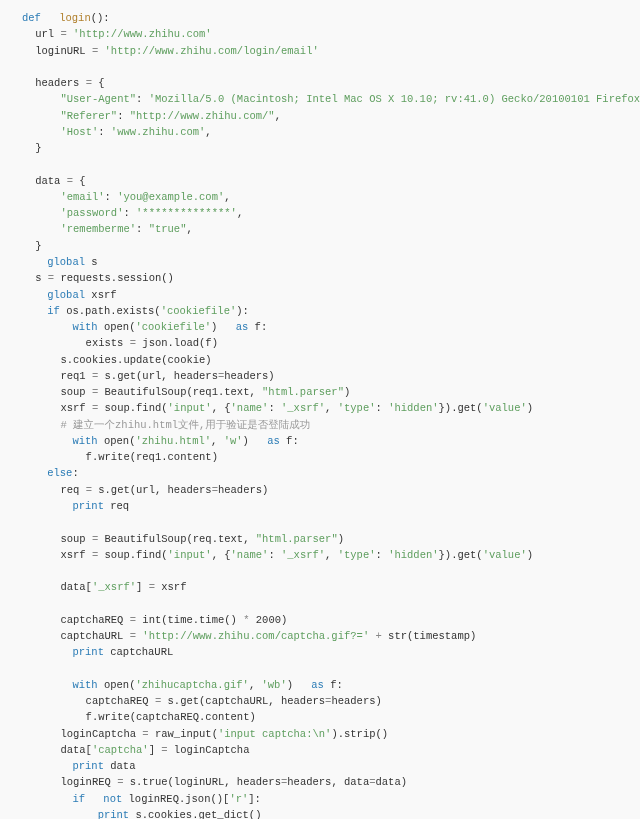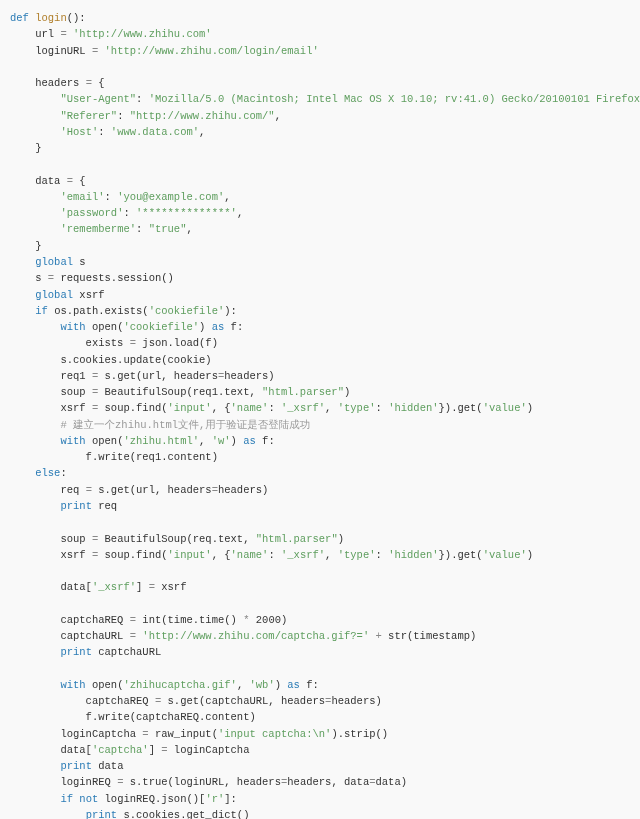--- a/index.html
+++ b/index.html
@@ -11,38 +11,38 @@
     line-height: 1.55;
     color: #333;
     width: 640px;
     box-sizing: border-box;
   }
   pre {
     margin: 0;
     white-space: pre;
     font-family: inherit;
   }
-  .kw { color: #2a7bb5; }      
-  .fn { color: #b07f2b; }      
+  .kw { color: #2a7bb5; margin-left: 12px; }      
+  .fn { color: #b07f2b; margin-left: 12px; }      
   .str { color: #5e9e5e; }     
   .cmt { color: #9a9a9a; }     
   .op  { color: #888; }        
   .nm  { color: #333; }        
 </style>
 </head>
 <body>
 
 <pre id="code-block"><span><span class="kw">def </span><span class="fn">login</span><span class="nm">():</span></span>
 <span><span class="nm">    url </span><span class="op">= </span><span class="str">'http://www.zhihu.com'</span></span>
 <span><span class="nm">    loginURL </span><span class="op">= </span><span class="str">'http://www.zhihu.com/login/email'</span></span>
 <span><span class="nm"></span></span>
 <span><span class="nm">    headers </span><span class="op">= </span><span class="nm">{</span></span>
 <span><span class="nm">        </span><span class="str">"User-Agent"</span><span class="nm">: </span><span class="str">'Mozilla/5.0 (Macintosh; Intel Mac OS X 10.10; rv:41.0) Gecko/20100101 Firefox/41.0'</span></span>
 <span><span class="nm">        </span><span class="str">"Referer"</span><span class="nm">: </span><span class="str">"http://www.zhihu.com/"</span><span class="nm">,</span></span>
-<span><span class="nm">        </span><span class="str">'Host'</span><span class="nm">: </span><span class="str">'www.data.com'</span><span class="nm">,</span></span>
+<span><span class="nm">        </span><span class="str">'Host'</span><span class="nm">: </span><span class="str">'www.zhihu.com'</span><span class="nm">,</span></span>
 <span><span class="nm">    }</span></span>
 <span><span class="nm"></span></span>
 <span><span class="nm">    data </span><span class="op">= </span><span class="nm">{</span></span>
 <span><span class="nm">        </span><span class="str">'email'</span><span class="nm">: </span><span class="str">'you@example.com'</span><span class="nm">,</span></span>
 <span><span class="nm">        </span><span class="str">'password'</span><span class="nm">: </span><span class="str">'**************'</span><span class="nm">,</span></span>
 <span><span class="nm">        </span><span class="str">'rememberme'</span><span class="nm">: </span><span class="str">"true"</span><span class="nm">,</span></span>
 <span><span class="nm">    }</span></span>
 <span><span class="nm">    </span><span class="kw">global</span><span class="nm"> s</span></span>
 <span><span class="nm">    s </span><span class="op">= </span><span class="nm">requests.session()</span></span>
 <span><span class="nm">    </span><span class="kw">global</span><span class="nm"> xsrf</span></span>

